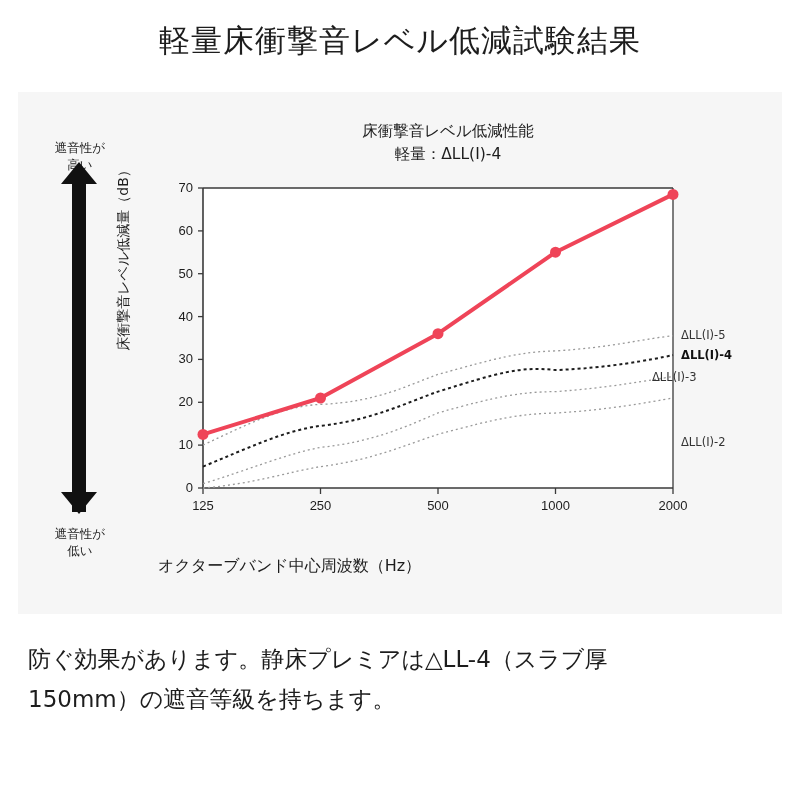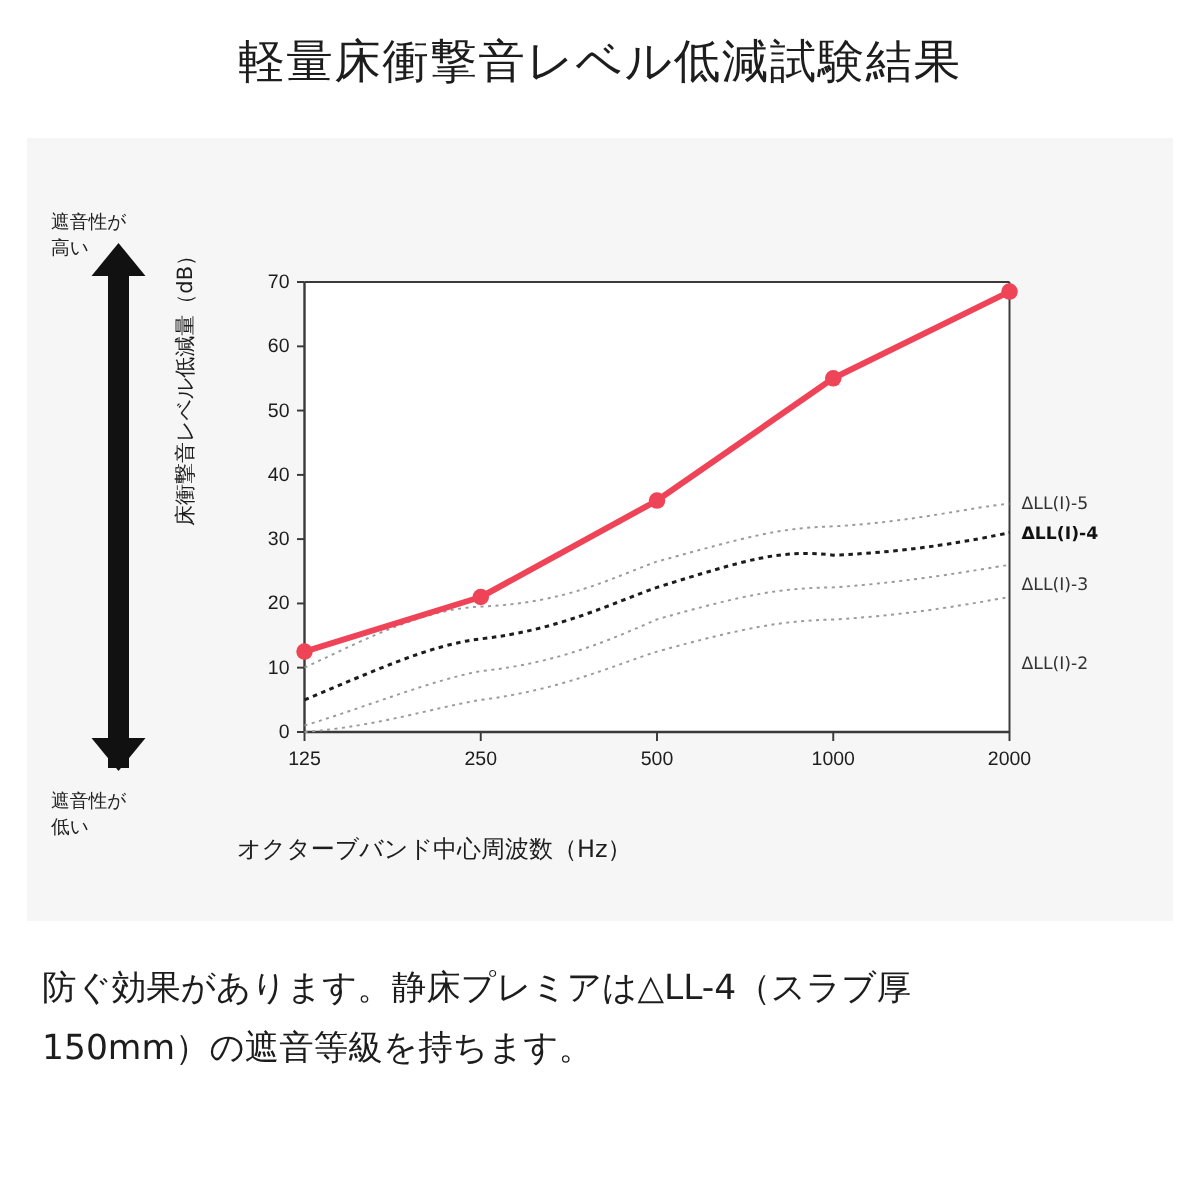--- a/index.html
+++ b/index.html
@@ -50,21 +50,21 @@
     position: absolute;
     left: 14px;
     top: 48px;
     width: 96px;
     height: 420px;
   }
   .arrow-label {
     font-size: 12.5px;
     line-height: 1.35;
     color: #222;
-    text-align: left;
+    text-align: center;
     font-family: "DejaVu Sans", sans-serif;
     width: 92px;
   }
   .arrow-label.top { position: absolute; top: 0; left: 2px; }
   .arrow-label.bottom { position: absolute; bottom: 0; left: 2px; }
   .arrow-bar {
     position: absolute;
     left: 40px;
     top: 42px;
     width: 14px;
@@ -179,20 +179,24 @@
       </div>
       <div class="arrow-head up"></div>
       <div class="arrow-bar"></div>
       <div class="arrow-head down"></div>
       <div class="arrow-label bottom">
         <span>遮音性が</span><br>
         <span>低い</span>
       </div>
     </div>
 
+    <div class="chart-heading">
+      <span>床衝撃音レベル低減性能</span>
+      <span class="line2">軽量：ΔLL(Ⅰ)-4</span>
+    </div>
 
     <div class="y-axis-title">床衝撃音レベル低減量（dB）</div>
 
     <div class="plot-wrap">
       <svg class="plot-box" viewBox="0 0 560 338" width="560" height="338">
 
         <rect x="45" y="8" width="470" height="300" fill="#ffffff" stroke="none"></rect>
 
         <line x1="45" y1="8" x2="45" y2="308" stroke="#3a3a3a" stroke-width="1.6"></line>
         <line x1="45" y1="308" x2="515" y2="308" stroke="#3a3a3a" stroke-width="1.6"></line>
@@ -243,21 +247,21 @@
           <circle cx="45" cy="254.4" r="5.5" fill="#ef4458"></circle>
           <circle cx="162.5" cy="218" r="5.5" fill="#ef4458"></circle>
           <circle cx="280" cy="153.7" r="5.5" fill="#ef4458"></circle>
           <circle cx="397.5" cy="72.2" r="5.5" fill="#ef4458"></circle>
           <circle cx="515" cy="14.4" r="5.5" fill="#ef4458"></circle>
         </g>
       </svg>
 
       <div class="series-label" style="left: 523px; top: 148px; text-align: center;">ΔLL(I)-5</div>
       <div class="series-label bold" style="left: 523px; top: 168px;">ΔLL(I)-4</div>
-      <div class="series-label" style="left: 523px; top: 190px; margin-top: 12px;">ΔLL(I)-3</div>
+      <div class="series-label" style="left: 494px; top: 190px;">ΔLL(I)-3</div>
       <div class="series-label" style="left: 523px; top: 212px; margin-top: 43px;">ΔLL(I)-2</div>
     </div>
 
     <div class="x-axis-title">オクターブバンド中心周波数（Hz）</div>
   </div>
 
   <div class="caption">
     <div>防ぐ効果があります。静床プレミアは△LL-4（スラブ厚</div>
     <div>150mm）の遮音等級を持ちます。</div>
   </div>

